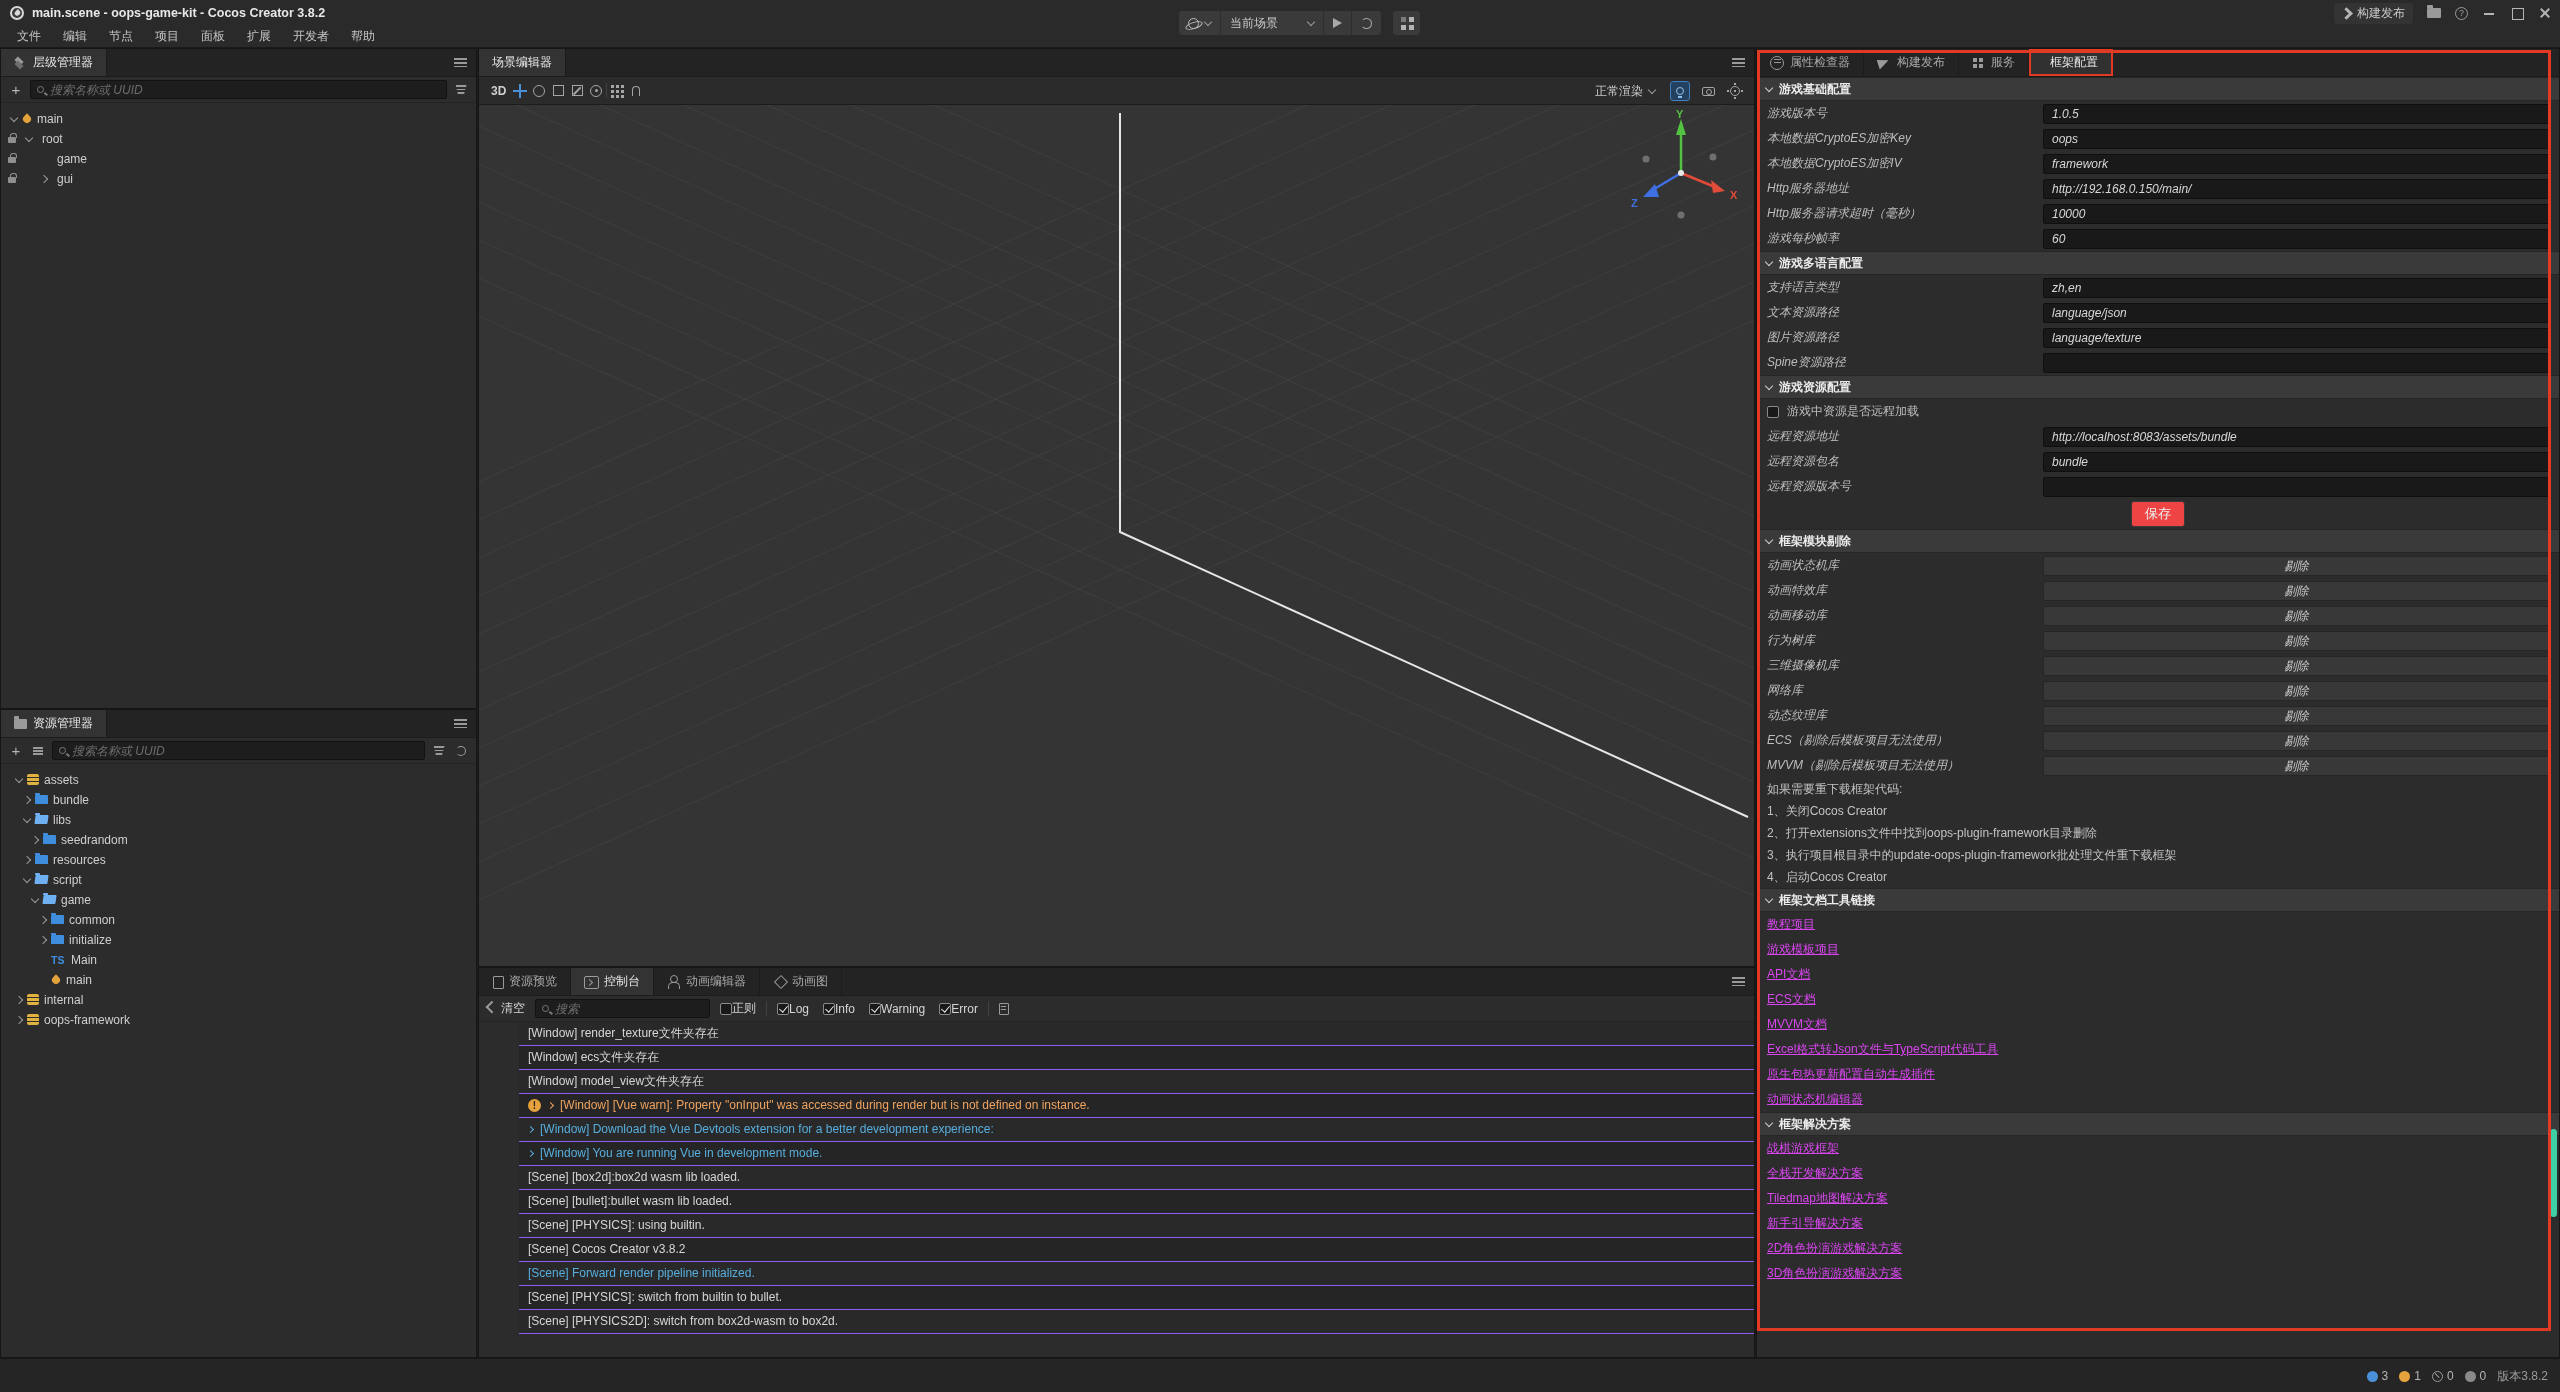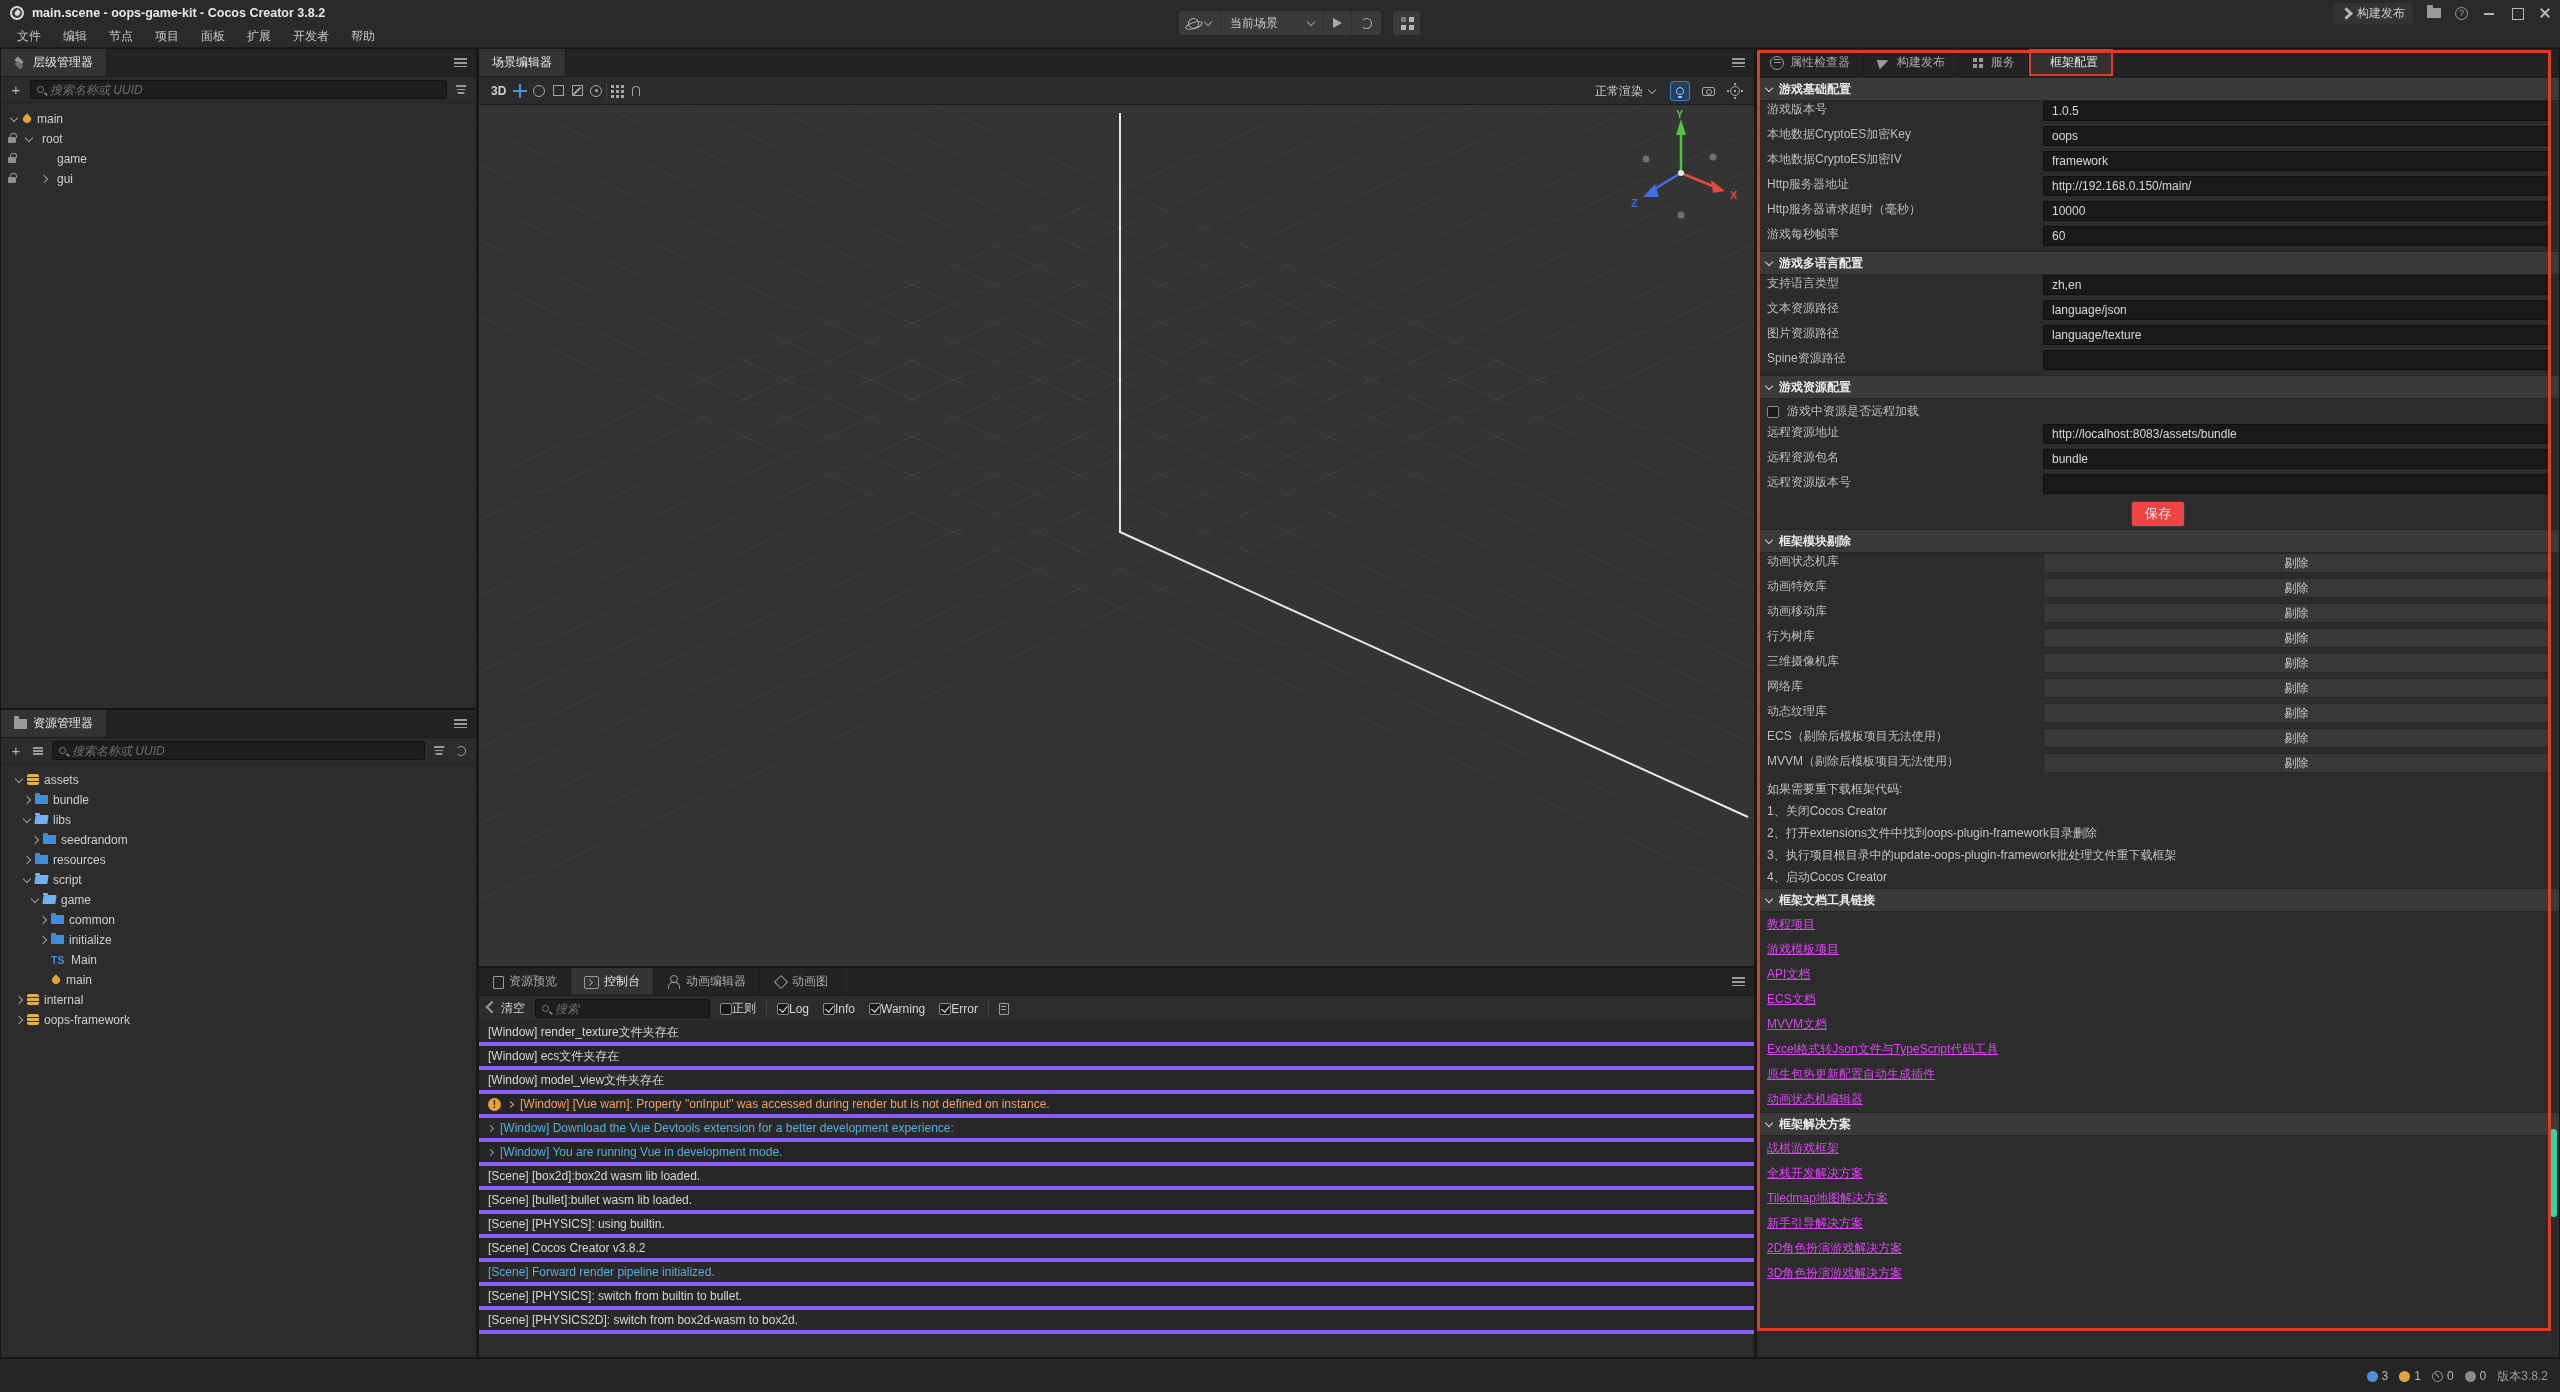--- a/index.html
+++ b/index.html
@@ -107,21 +107,21 @@
   .i-gear::after { content:''; position:absolute; left:3px; top:3px; width:2px; height:2px; background:#a5a5a5; box-shadow:0 -7px 0 #a5a5a5,0 7px 0 #a5a5a5,-7px 0 0 #a5a5a5,7px 0 0 #a5a5a5; }
   .viewport { position:absolute; left:0; top:56px; right:0; bottom:0; background:#343434; overflow:hidden; }
   
   .cfilter { display:flex; align-items:center; color:#d5d5d5; }
   .cb { width:12px; height:12px; background:#191919; border:1px solid #8a8a8a; border-radius:2px; position:relative; flex:none; }
   .checked-true .cb::after, .cb.on::after { content:''; position:absolute; left:2.5px; top:0.5px; width:4px; height:7px; border-right:1.7px solid #ececec; border-bottom:1.7px solid #ececec; transform:rotate(40deg); }
   .i-clear { width:9px; height:9px; border-left:2.4px solid #9a9a9a; border-bottom:2.4px solid #9a9a9a; transform:rotate(45deg) translateY(-2px); }
   .i-doc { width:10px; height:12px; border:1.5px solid #9a9a9a; border-radius:1px; position:relative; }
   .i-doc::before { content:''; position:absolute; left:1px; top:2.5px; width:5px; height:1.4px; background:#9a9a9a; box-shadow:0 3px 0 #9a9a9a; }
   .clogs { position:absolute; left:0; right:0; top:54px; bottom:0; overflow:hidden; }
-  .crow { height:24px; line-height:23px; padding:0 9px; border-bottom:4px solid #8b5cf6; color:#d6d6d6; white-space:nowrap; overflow:hidden; display:flex; align-items:center; gap:7px; background:#292929; }
+  .crow { height:24px; line-height:23px; padding:0 9px; border-bottom:1px solid #8b5cf6; color:#d6d6d6; white-space:nowrap; overflow:hidden; display:flex; align-items:center; gap:7px; background:#292929;margin-left:40px; }
   .crow:nth-of-type(even) { background:#252525; }
   .warn-badge { display:none; width:13px; height:13px; border-radius:50%; background:#e6a23c; color:#242424; font-weight:bold; font-size:10px; line-height:13px; text-align:center; flex:none; }
   .warn-badge::before { content:'!'; }
   .type-warn .warn-badge { display:block; }
   .type-warn { color:#f0a35e; }
   .type-info, .type-highlight { color:#57aede; }
   .crow-chev { display:none; width:5px; height:5px; border-right:1.5px solid currentColor; border-bottom:1.5px solid currentColor; transform:rotate(-45deg); flex:none; }
   .expandable-true .crow-chev { display:inline-block; }
   
   .pic { position:relative; width:0; height:14px; flex:none; }
@@ -134,21 +134,21 @@
   .icon-inspector .pic { width:14px; } .icon-inspector .pic::before { content:''; position:absolute; left:0; top:0; width:12px; height:12px; border:1.4px solid #9a9a9a; border-radius:50%; }
   .icon-inspector .pic::after { content:''; position:absolute; left:4px; top:6px; width:7px; height:1.6px; background:#9a9a9a; box-shadow:0 -3px 0 #9a9a9a; }
   .icon-build .pic { width:14px; } .icon-build .pic::before { content:''; position:absolute; left:1px; top:2px; border-left:11px solid #9a9a9a; border-top:4px solid transparent; border-bottom:6px solid transparent; transform:rotate(-18deg); }
   .icon-service .pic { width:13px; } .icon-service .pic::before { content:''; position:absolute; left:1px; top:2px; width:4px; height:4px; background:#9a9a9a; box-shadow:6px 0 0 #9a9a9a,0 6px 0 #9a9a9a,6px 6px 0 #9a9a9a; }
   
   .p-insp { overflow:hidden; }
   .p-insp .ptab.active-true { border:2px solid #e23b25; background:#313131; }
   .insp-body { position:absolute; left:0; right:0; top:28px; bottom:0; overflow:hidden; }
   .sect { height:24px; background:#3a3a3a; display:flex; align-items:center; gap:7px; padding-left:9px; color:#ececec; font-weight:bold; border-top:1px solid #262626; border-bottom:1px solid #262626; }
   .sect .chev { border-color:#cfcfcf; }
-  .frow { height:25px; display:flex; align-items:flex-start; }
+  .frow { height:25px; display:flex; align-items:center;font-style:italic; }
   .flabel { width:286px; padding-left:10px; color:#bdbdbd; flex:none; white-space:nowrap; overflow:hidden; }
   .fvalue { flex:1; margin-right:9px; height:20px; background:#191919; border:1px solid #0f0f0f; border-radius:2px; color:#d8d8d8; padding:0 8px; line-height:18px; white-space:nowrap; overflow:hidden; }
   .btnbar { flex:1; margin-right:9px; height:20px; background:#383838; border:1px solid #262626; border-radius:2px; color:#cccccc; text-align:center; line-height:18px; }
   .cbrow { height:25px; display:flex; align-items:center; gap:8px; padding-left:10px; color:#bdbdbd; }
   .saverow { height:30px; display:flex; align-items:center; justify-content:center; }
   .savebtn { background:#ef4444; border:1px solid #3a3a3a; color:#ececec; border-radius:3px; padding:3px 13px; }
   .note { height:22px; line-height:22px; padding-left:10px; color:#c2c2c2; white-space:nowrap; overflow:hidden; }
   .ilink { display:table; height:25px; line-height:25px; margin-left:10px; color:#d946ef; text-decoration:underline; cursor:pointer; white-space:nowrap; }
   .scrollthumb { position:absolute; right:2px; top:1080px; width:7px; height:88px; background:#3ecfa5; border-radius:4px; }
   .red-frame { position:absolute; left:1757px; top:50px; width:794px; height:1281px; border:3px solid #e23b25; pointer-events:none; z-index:9; }

